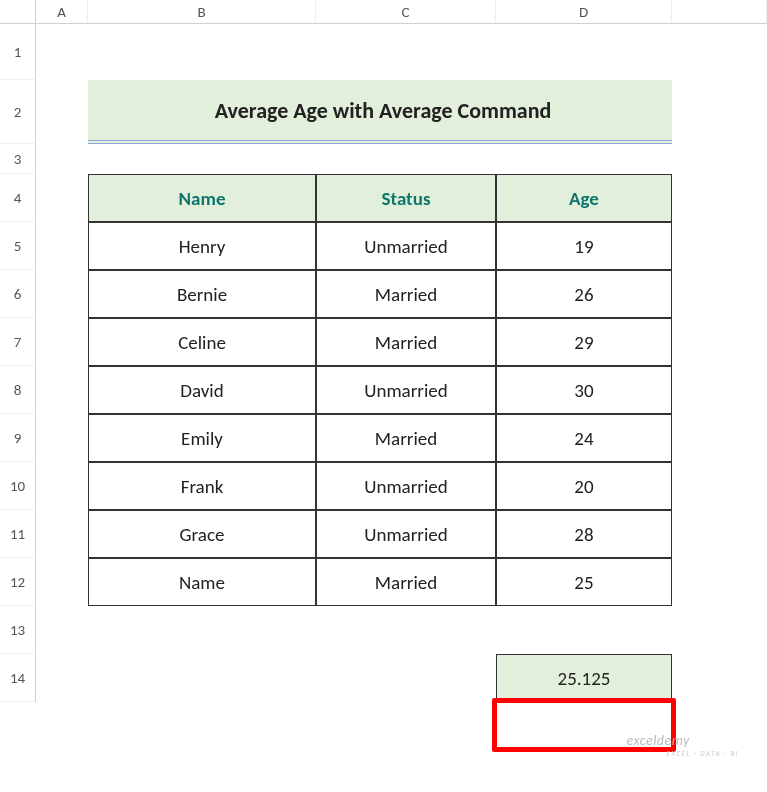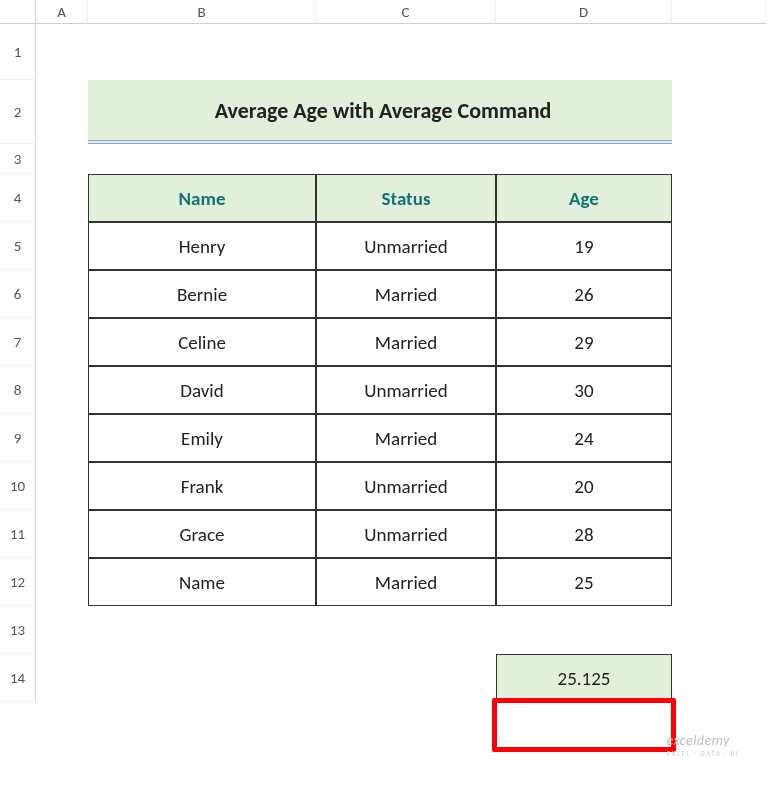--- a/index.html
+++ b/index.html
@@ -116,20 +116,21 @@
       color: #bbb;
       font-style: italic;
       letter-spacing: 0.5px;
     }
     .watermark .sub {
       font-size: 7px;
       display: block;
       text-align: center;
       letter-spacing: 1.5px;
       color: #ccc;
+      margin-left: 40px;
     }
   </style>
 </head>
 <body>
 
 <div class="spreadsheet">
 
   <div class="corner"></div>
 
   <div class="col-header">A</div>

